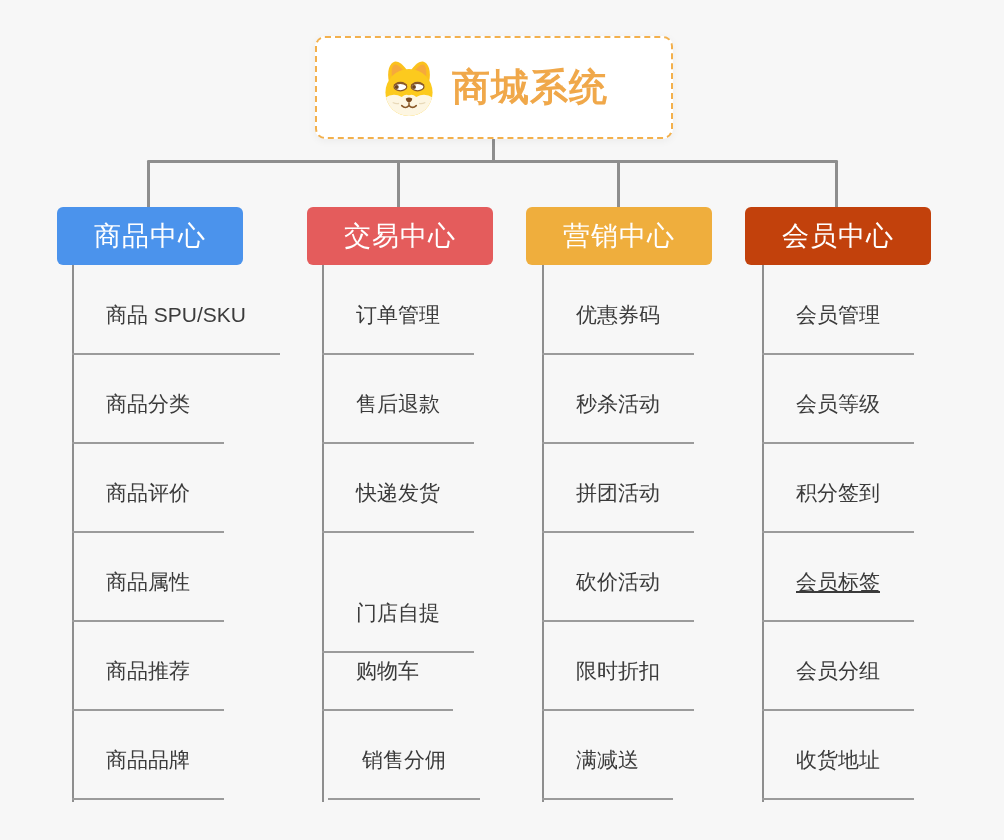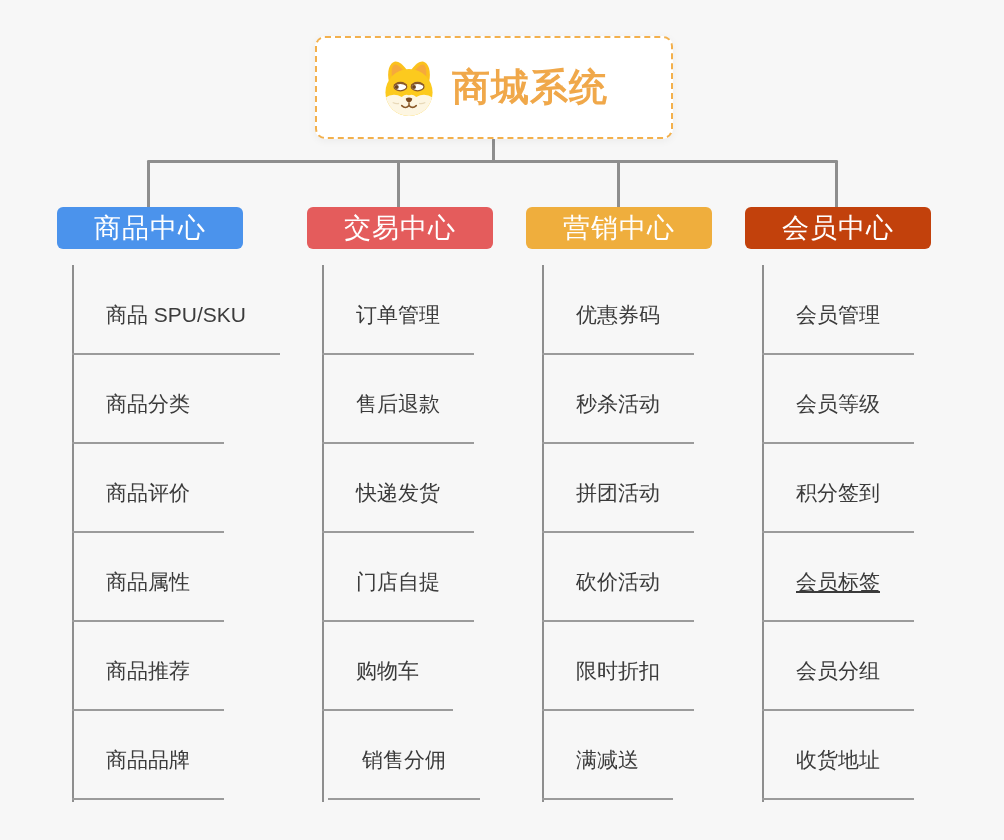--- a/index.html
+++ b/index.html
@@ -40,21 +40,21 @@
   .root-icon { width: 58px; height: 58px; flex: 0 0 auto; }
   
   .conn { position: absolute; background: #8e8e8e; }
   .conn.h { height: 3px; border-radius: 2px; }
   .conn.v3 { width: 3px; border-radius: 2px; }
   .conn.v2 { width: 2px; }
   
   .branch-box {
     position: absolute;
     top: 207px;
-    width: 186px; height: 42px;
+    width: 186px; height: 58px;
     border-radius: 6px;
     display: flex;
     align-items: center;
     justify-content: center;
     color: #ffffff;
     font-size: 27px;
     font-weight: 500;
     letter-spacing: 1px;
     white-space: nowrap;
   }
@@ -133,21 +133,21 @@
   <div class="leaf" style="left:72px; top:311px;">商品 SPU/SKU</div>
   <div class="leaf" style="left:72px; top:400px;">商品分类</div>
   <div class="leaf" style="left:72px; top:489px;">商品评价</div>
   <div class="leaf" style="left:72px; top:578px;">商品属性</div>
   <div class="leaf" style="left:72px; top:667px;">商品推荐</div>
   <div class="leaf" style="left:72px; top:756px;">商品品牌</div>
 
   <div class="leaf" style="left:322px; top:311px;">订单管理</div>
   <div class="leaf" style="left:322px; top:400px;text-align:right;">售后退款</div>
   <div class="leaf" style="left:322px; top:489px;">快递发货</div>
-  <div class="leaf" style="left:322px; top:578px;text-align:right;">门店自提</div>
+  <div class="leaf" style="left:322px; top:609px;text-align:right;">门店自提</div>
   <div class="leaf" style="left:322px; top:667px;">购物车</div>
   <div class="leaf" style="left:322px; top:756px;margin-left:6px;">销售分佣</div>
 
   <div class="leaf" style="left:542px; top:311px;">优惠券码</div>
   <div class="leaf" style="left:542px; top:400px;">秒杀活动</div>
   <div class="leaf" style="left:542px; top:489px;">拼团活动</div>
   <div class="leaf" style="left:542px; top:578px;">砍价活动</div>
   <div class="leaf" style="left:542px; top:667px;">限时折扣</div>
   <div class="leaf" style="left:542px; top:756px;">满减送</div>
 

